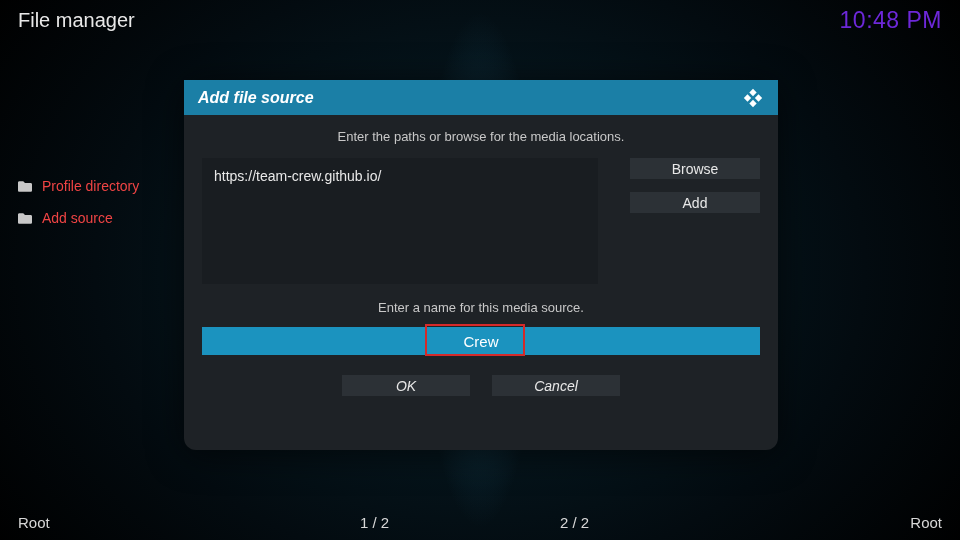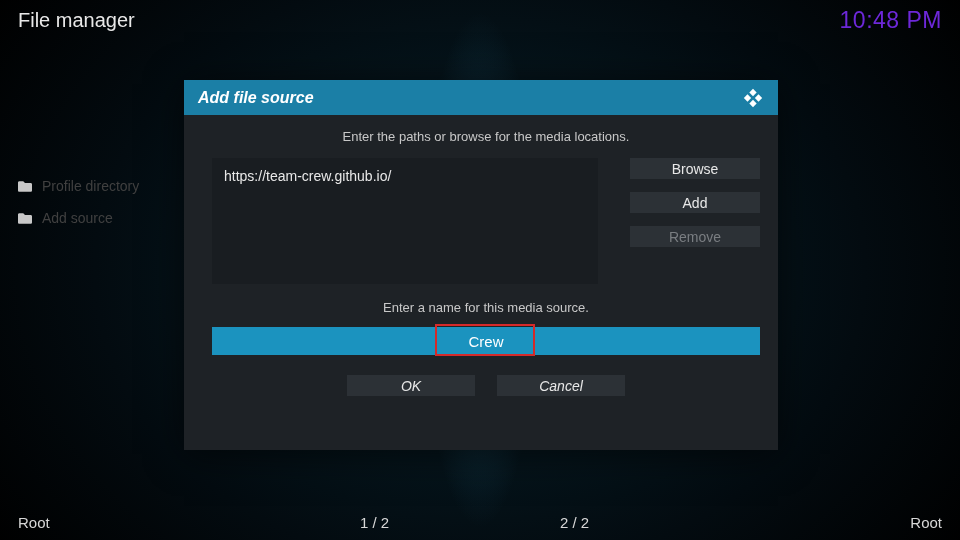--- a/index.html
+++ b/index.html
@@ -31,21 +31,21 @@
     .clock { font-size: 23px; color: #6d28d9; font-weight: 300; letter-spacing: 0.5px; }
 
     .sidebar {
       position: absolute;
       left: 14px; top: 170px;
       width: 160px;
     }
     .sidebar-item {
       display: flex; align-items: center; gap: 10px;
       padding: 8px 4px;
-      font-size: 14px; color: #404040;
+      font-size: 14px; color: #ef4444;
       cursor: pointer;
     }
     .folder-icon { width: 14px; height: 11px; }
 
     .footer {
       position: absolute; bottom: 0; left: 0; right: 0;
       height: 36px;
       display: flex; align-items: center;
       padding: 0 18px;
       font-size: 15px; color: #d8d8d8;
@@ -54,33 +54,34 @@
     .foot-ctr1 { position: absolute; left: 360px; }
     .foot-ctr2 { position: absolute; left: 560px; }
     .foot-right { margin-left: auto; }
 
     .dialog {
       position: absolute;
       left: 184px; top: 80px;
       width: 594px; height: 370px;
       background: #1e2226;
       box-shadow: 0 4px 35px rgba(0,0,0,0.6);
+      border-radius: 12px;
     }
     .dialog-titlebar {
       height: 35px;
       background: #1b7fa6;
       display: flex; align-items: center; justify-content: space-between;
       padding: 0 14px;
     }
     .dialog-title {
       font-size: 16px; color: #fff; font-weight: 600; font-style: italic;
     }
     .kodi-icon { width: 22px; height: 22px; }
 
-    .dialog-body { padding: 14px 18px 18px 28px; }
+    .dialog-body { padding: 14px 18px 18px 18px; }
     .instruct {
       text-align: center; font-size: 13px; color: #c8c8c8;
       margin-bottom: 14px;
     }
     .paths-row { display: flex; gap: 32px; }
     .paths-box {
       flex: 1;
       height: 126px;
       background: #191d21;
       padding: 10px 12px;
@@ -169,21 +170,20 @@
   </div>
   <div class="dialog-body">
     <div class="instruct">Enter the paths or browse for the media locations.</div>
     <div class="paths-row">
       <div class="paths-box">
         <div>https://team-crew.github.io/</div>
       </div>
       <div class="btn-col">
         <div class="btn">Browse</div>
         <div class="btn">Add</div>
-        <div class="btn disabled">Remove</div>
       </div>
     </div>
     <div class="instruct2">Enter a name for this media source.</div>
     <div class="name-input">
       <span>Crew</span>
       <div class="red-box"></div>
     </div>
     <div class="action-row">
       <div class="btn">OK</div>
       <div class="btn">Cancel</div>

